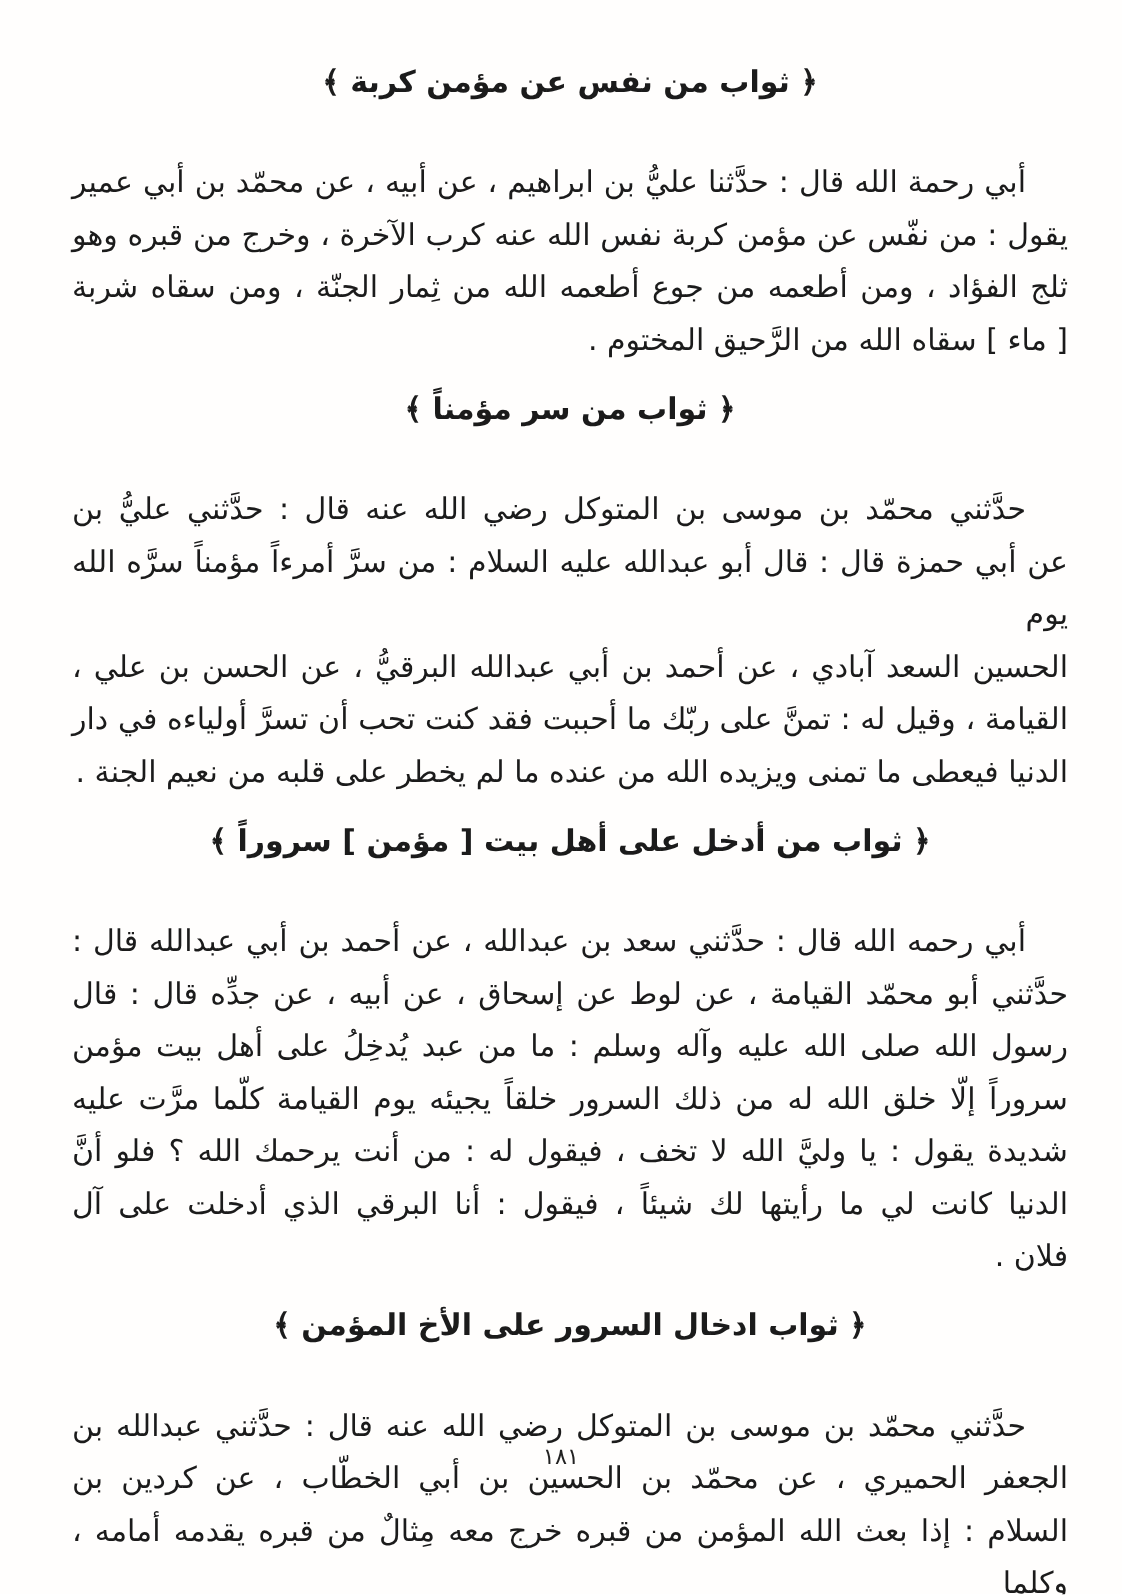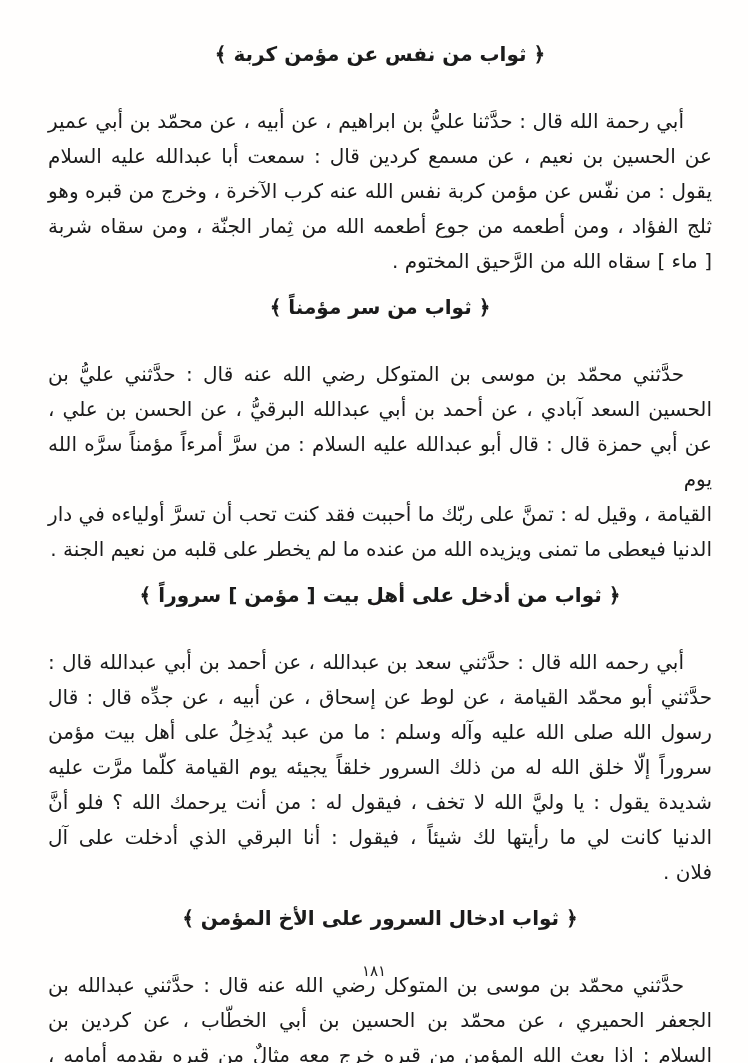--- a/index.html
+++ b/index.html
@@ -56,33 +56,32 @@
 </head>
 <body>
 
 <div class="page">
   <main class="content">
 
     <section class="section">
       <h2 class="section-title">﴿ ثواب من نفس عن مؤمن كربة ﴾</h2>
       <p class="para">
         <span class="line first">أبي رحمة الله قال : حدَّثنا عليُّ بن ابراهيم ، عن أبيه ، عن محمّد بن أبي عمير</span>
-        <span class="line">عن الحسين بن نعيم ، عن مسمع كردين قال : سمعت أبا عبدالله عليه السلام</span>
         <span class="line">يقول : من نفّس عن مؤمن كربة نفس الله عنه كرب الآخرة ، وخرج من قبره وهو</span>
         <span class="line">ثلج الفؤاد ، ومن أطعمه من جوع أطعمه الله من ثِمار الجنّة ، ومن سقاه شربة</span>
         <span class="line last">[ ماء ] سقاه الله من الرَّحيق المختوم .</span>
       </p>
     </section>
 
     <section class="section">
       <h2 class="section-title">﴿ ثواب من سر مؤمناً ﴾</h2>
       <p class="para">
         <span class="line first">حدَّثني محمّد بن موسى بن المتوكل رضي الله عنه قال : حدَّثني عليُّ بن</span>
+        <span class="line">عن أبي حمزة قال : قال أبو عبدالله عليه السلام : من سرَّ أمرءاً مؤمناً سرَّه الله يوم</span>
         <span class="line">الحسين السعد آبادي ، عن أحمد بن أبي عبدالله البرقيُّ ، عن الحسن بن علي ،</span>
-        <span class="line">عن أبي حمزة قال : قال أبو عبدالله عليه السلام : من سرَّ أمرءاً مؤمناً سرَّه الله يوم</span>
         <span class="line">القيامة ، وقيل له : تمنَّ على ربّك ما أحببت فقد كنت تحب أن تسرَّ أولياءه في دار</span>
         <span class="line last">الدنيا فيعطى ما تمنى ويزيده الله من عنده ما لم يخطر على قلبه من نعيم الجنة .</span>
       </p>
     </section>
 
     <section class="section">
       <h2 class="section-title">﴿ ثواب من أدخل على أهل بيت [ مؤمن ] سروراً ﴾</h2>
       <p class="para">
         <span class="line first">أبي رحمه الله قال : حدَّثني سعد بن عبدالله ، عن أحمد بن أبي عبدالله قال :</span>
         <span class="line">حدَّثني أبو محمّد القيامة ، عن لوط عن إسحاق ، عن أبيه ، عن جدِّه قال : قال</span>

